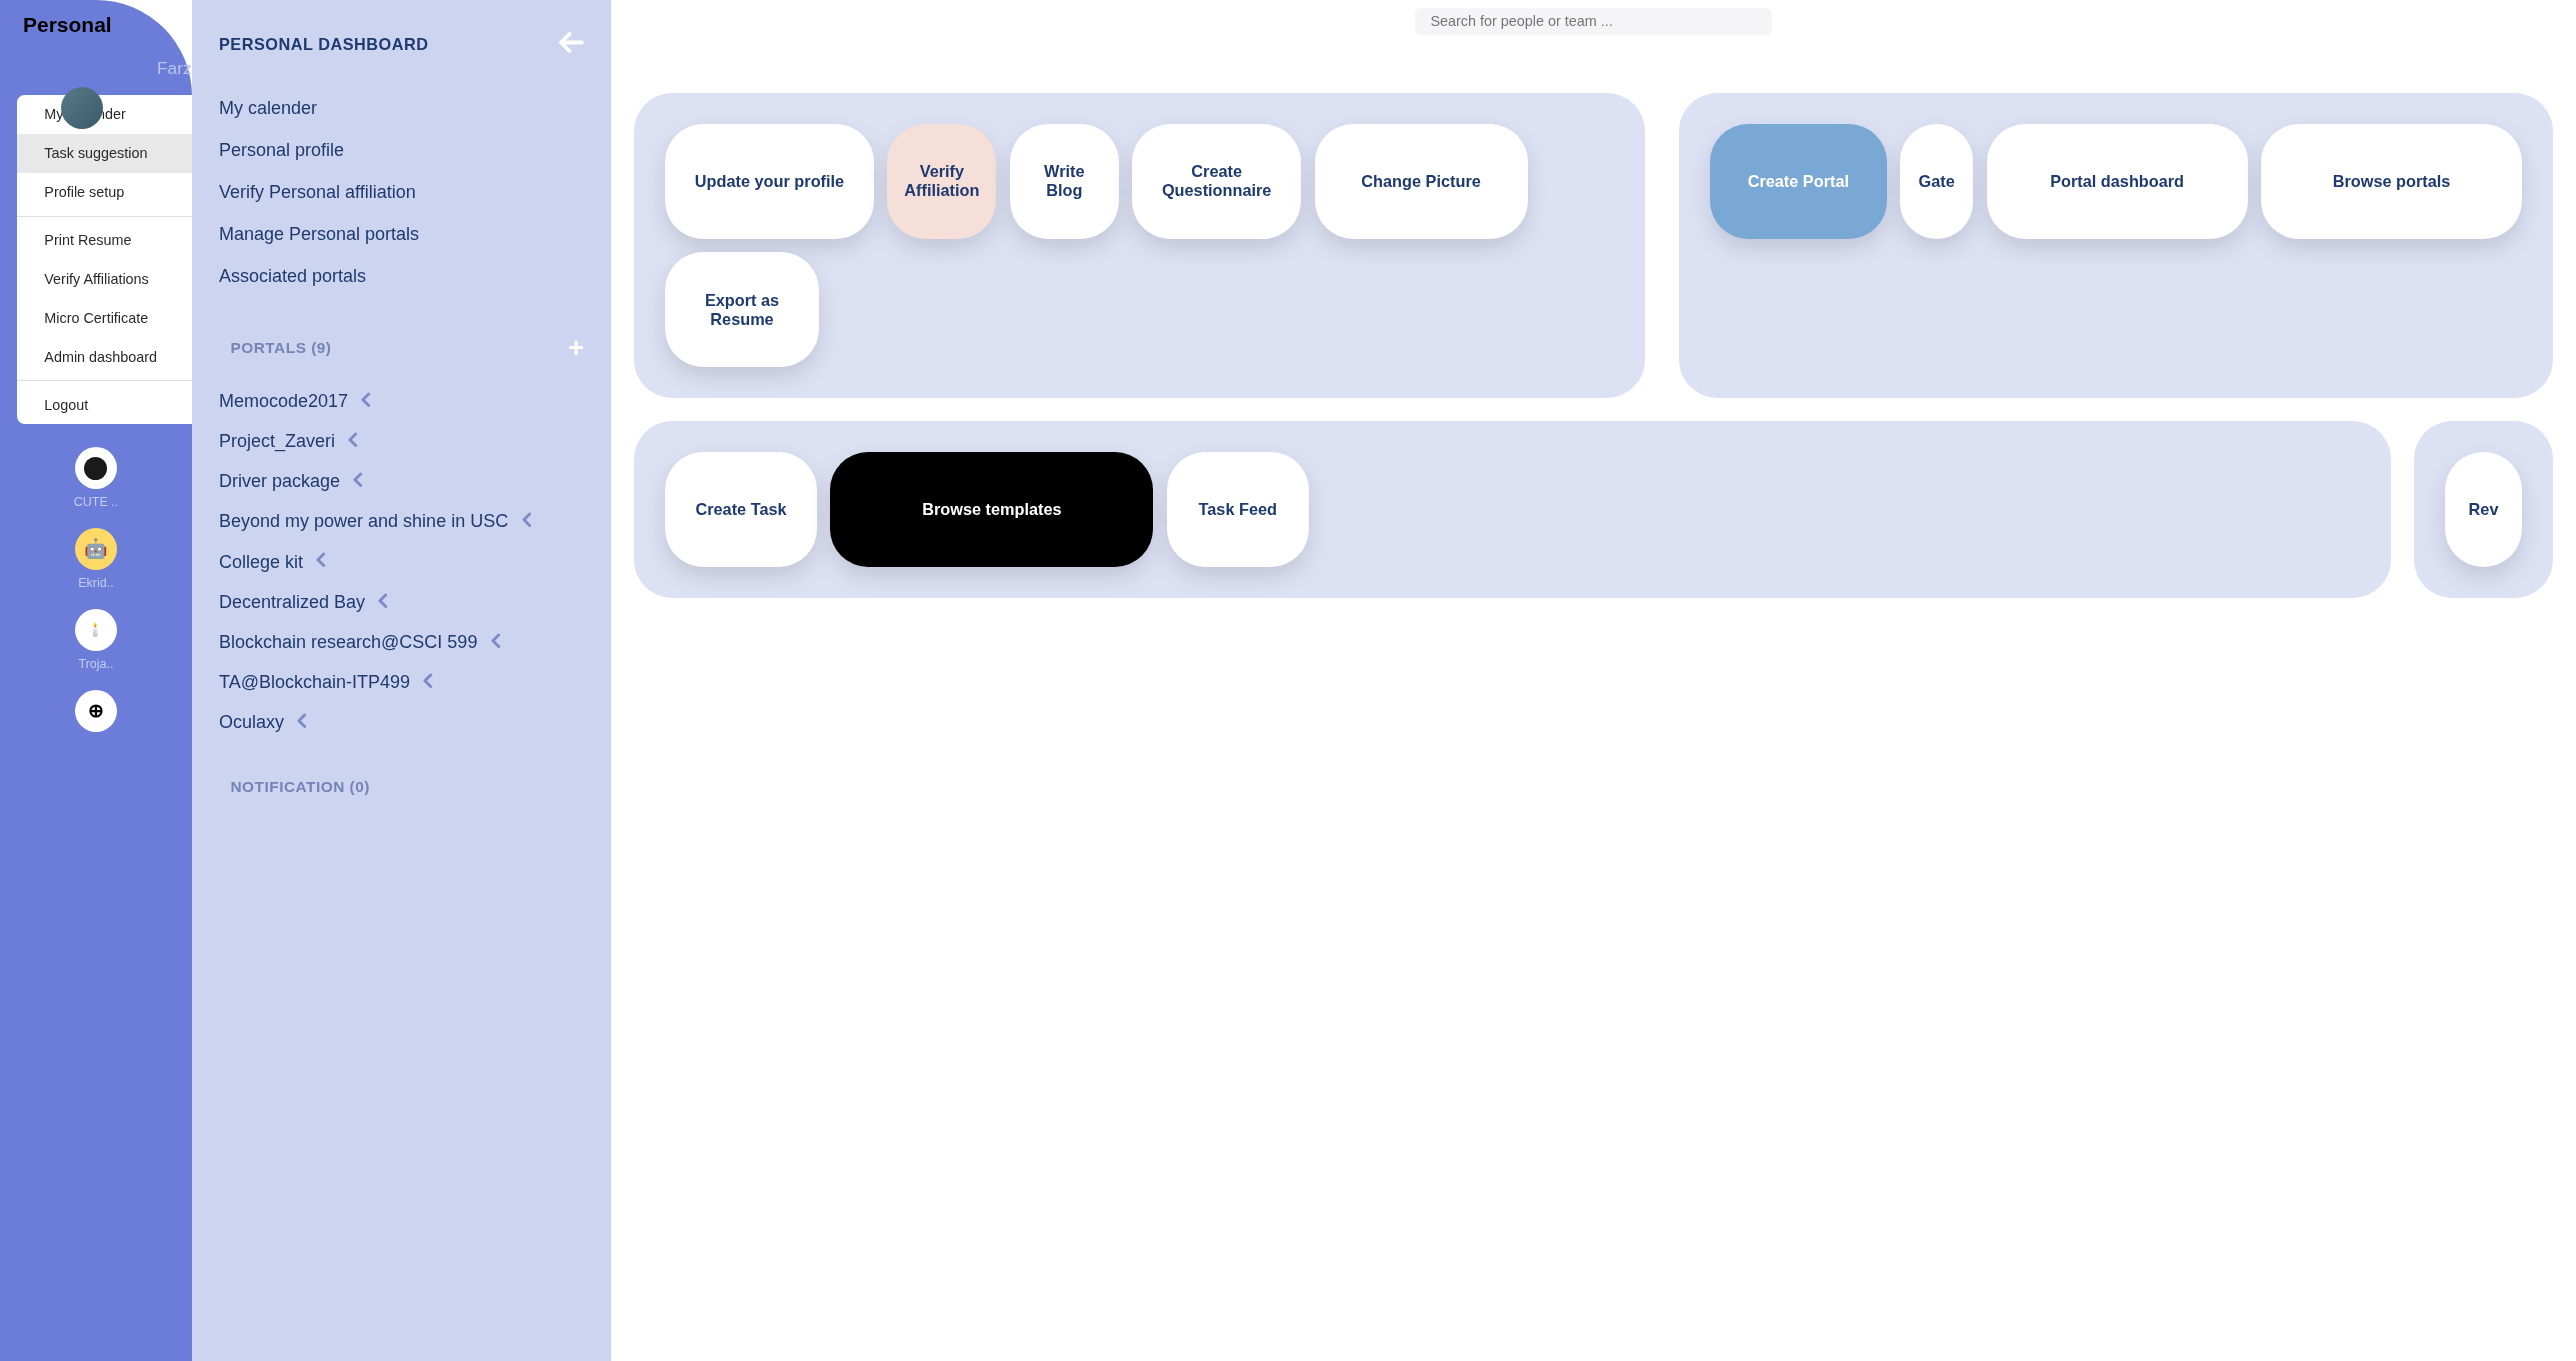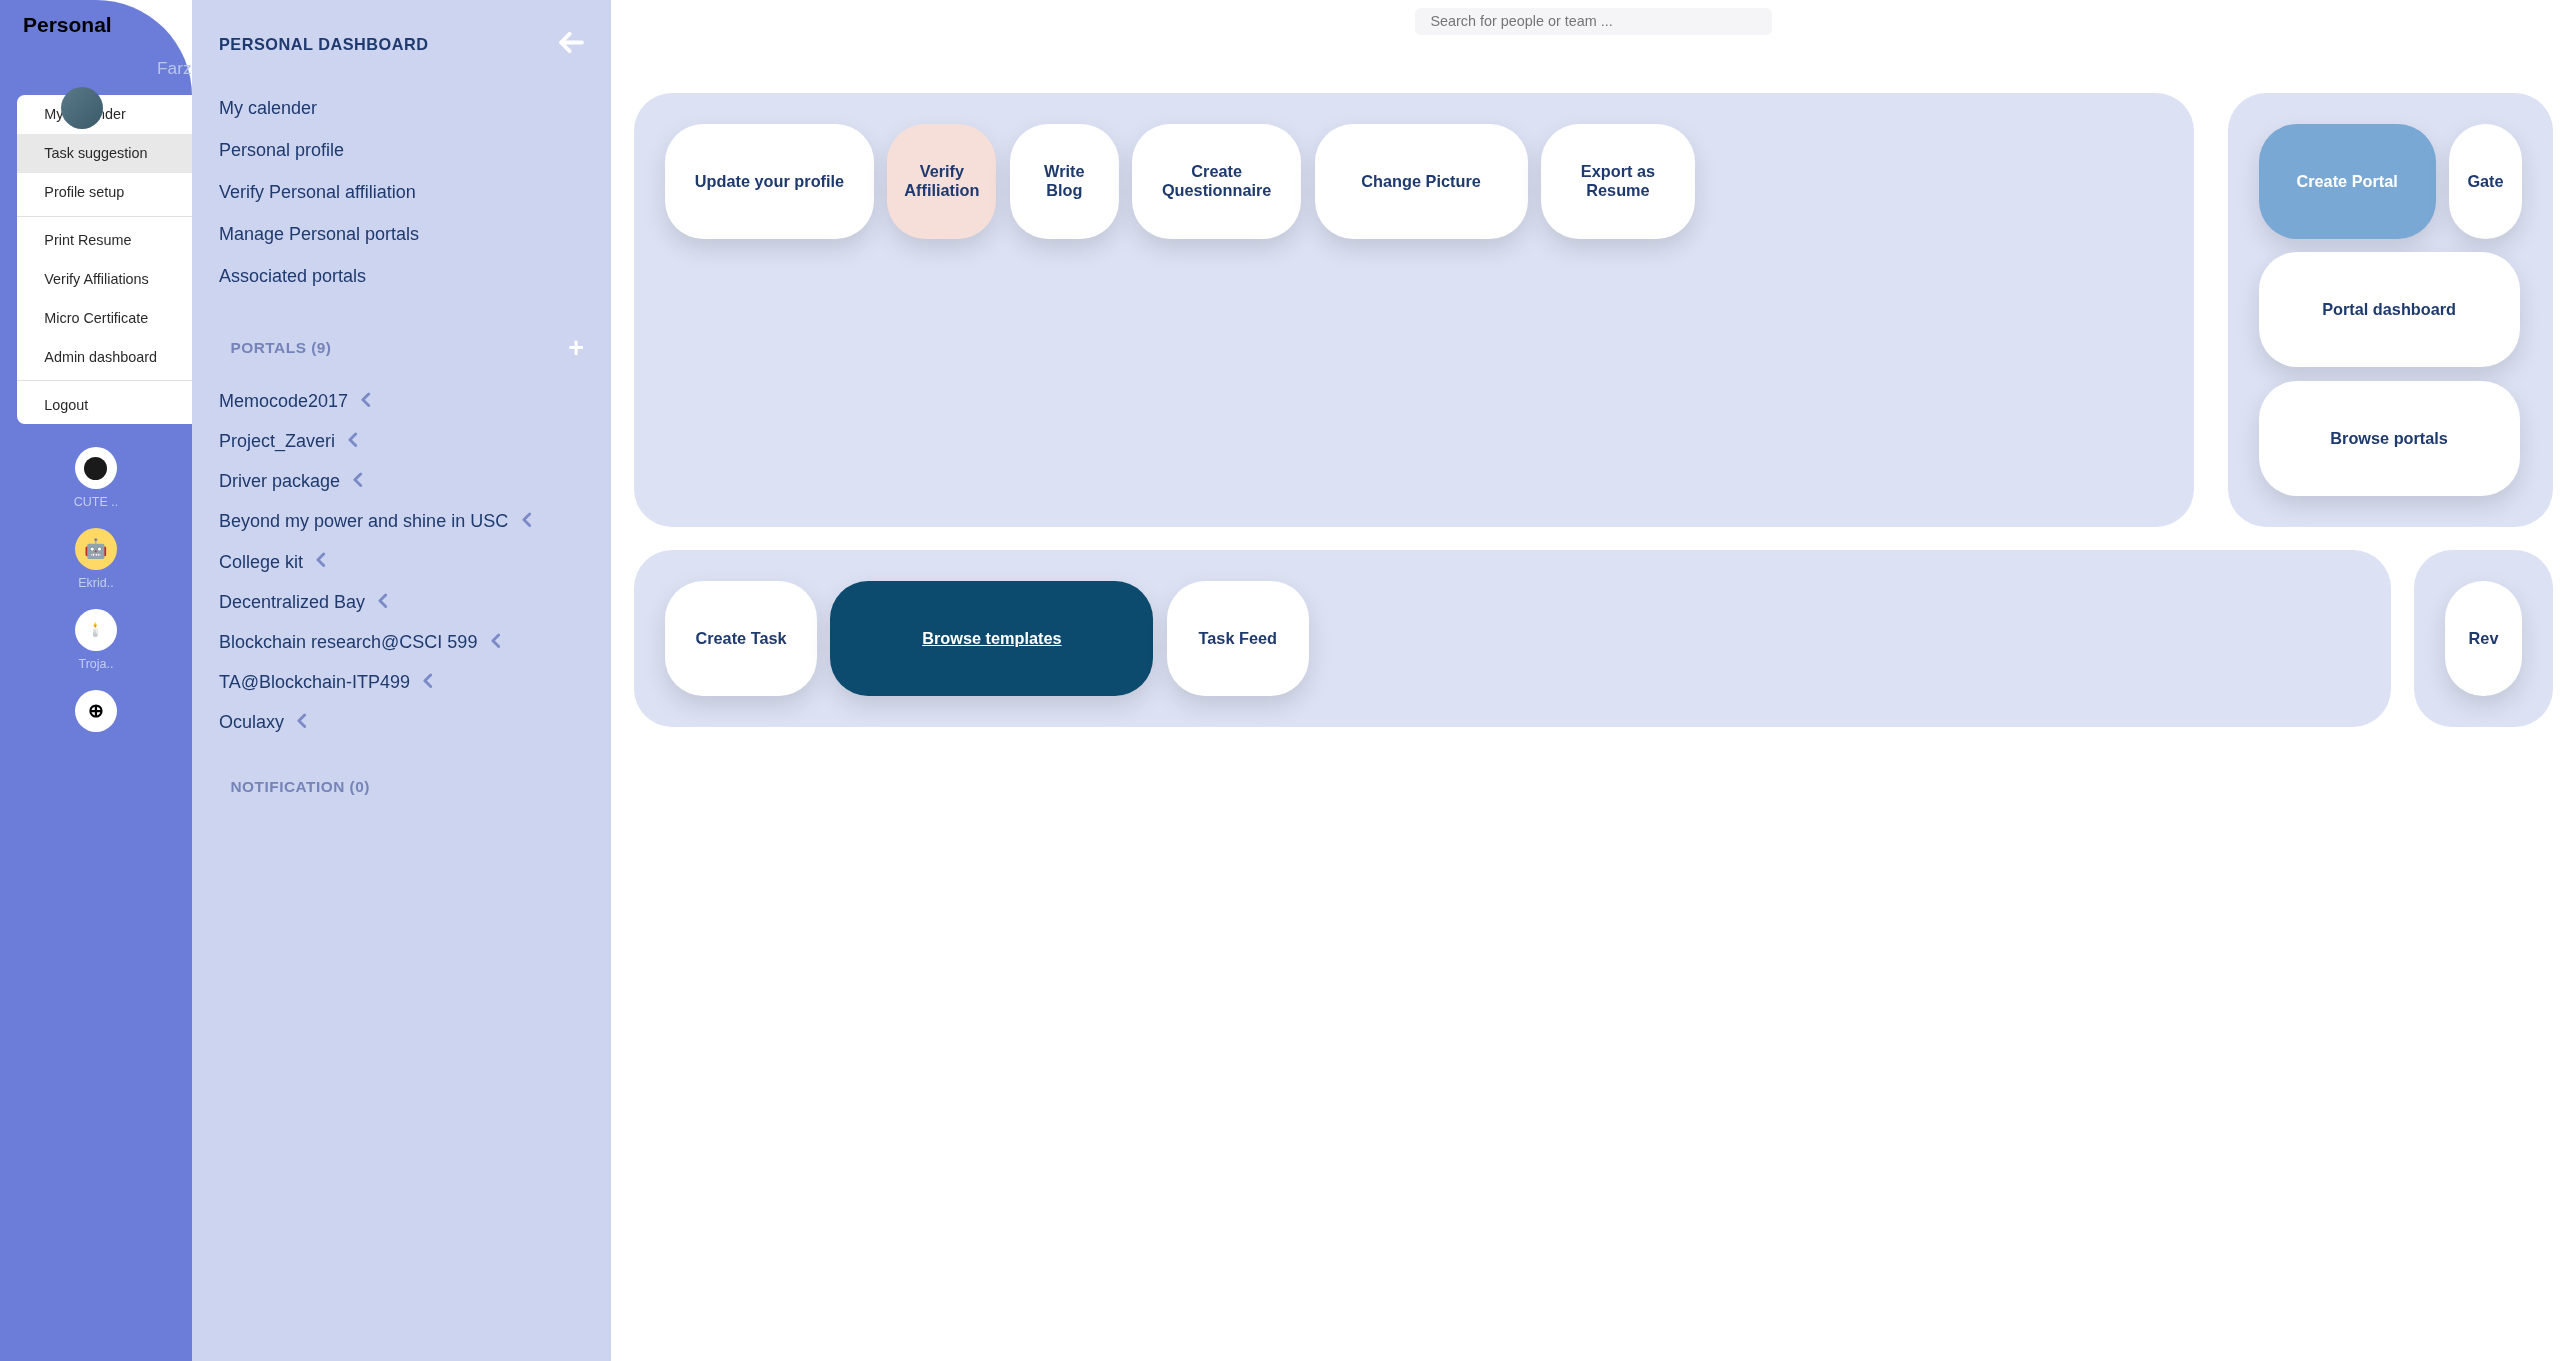--- a/index.html
+++ b/index.html
@@ -208,21 +208,21 @@
       text-align: center;
       font-size: 16.3px;
       font-weight: 600;
       color: #1e3a6e;
       cursor: pointer;
       box-shadow: 0 9.6px 23px rgba(0,0,0,0.12);
       min-height: 115px;
     }
     .pill.pink { background: #f6dfd9; }
     .pill.blue { background: #7aa8d4; color: #ffffff; }
-    .pill.green { background: #0c4a6e; color: #ffffff; text-decoration: underline; }
+    .pill.green { background: #000000; color: #ffffff; }
     .pill.narrow { padding: 27px 17.3px; }
     
     .row2 {
       display: flex;
       gap: 23px;
       margin-top: 23px;
     }
   </style>
 </head>
 <body>
@@ -366,21 +366,21 @@
     <div class="card-groups">
       <div class="card-group primary">
         <div class="pill" style="width:209px">Update your profile</div>
         <div class="pill pink narrow" style="width:109px">Verify Affiliation</div>
         <div class="pill narrow" style="width:109px">Write Blog</div>
         <div class="pill" style="width:169px">Create Questionnaire</div>
         <div class="pill" style="width:213px">Change Picture</div>
         <div class="pill narrow" style="width:154px">Export as Resume</div>
       </div>
 
-      <div class="card-group secondary" style="flex-direction:column;display:flex">
+      <div class="card-group secondary" style="flex-direction:row;display:flex">
         <div style="display:flex;gap:13.4px">
           <div class="pill blue" style="width:177px">Create Portal</div>
           <div class="pill narrow" style="width:73px">Gate</div>
         </div>
         <div class="pill" style="width:261px">Portal dashboard</div>
         <div class="pill" style="width:261px">Browse portals</div>
       </div>
     </div>
 
     <div class="row2">

